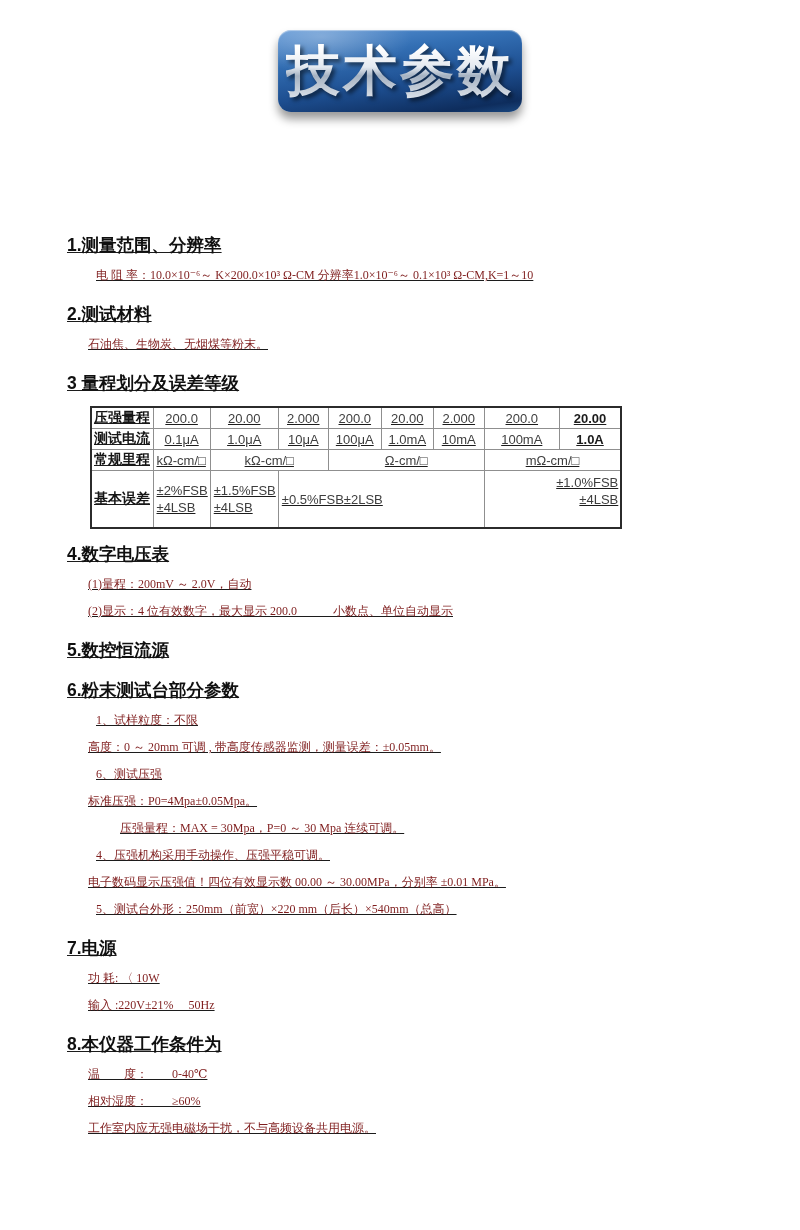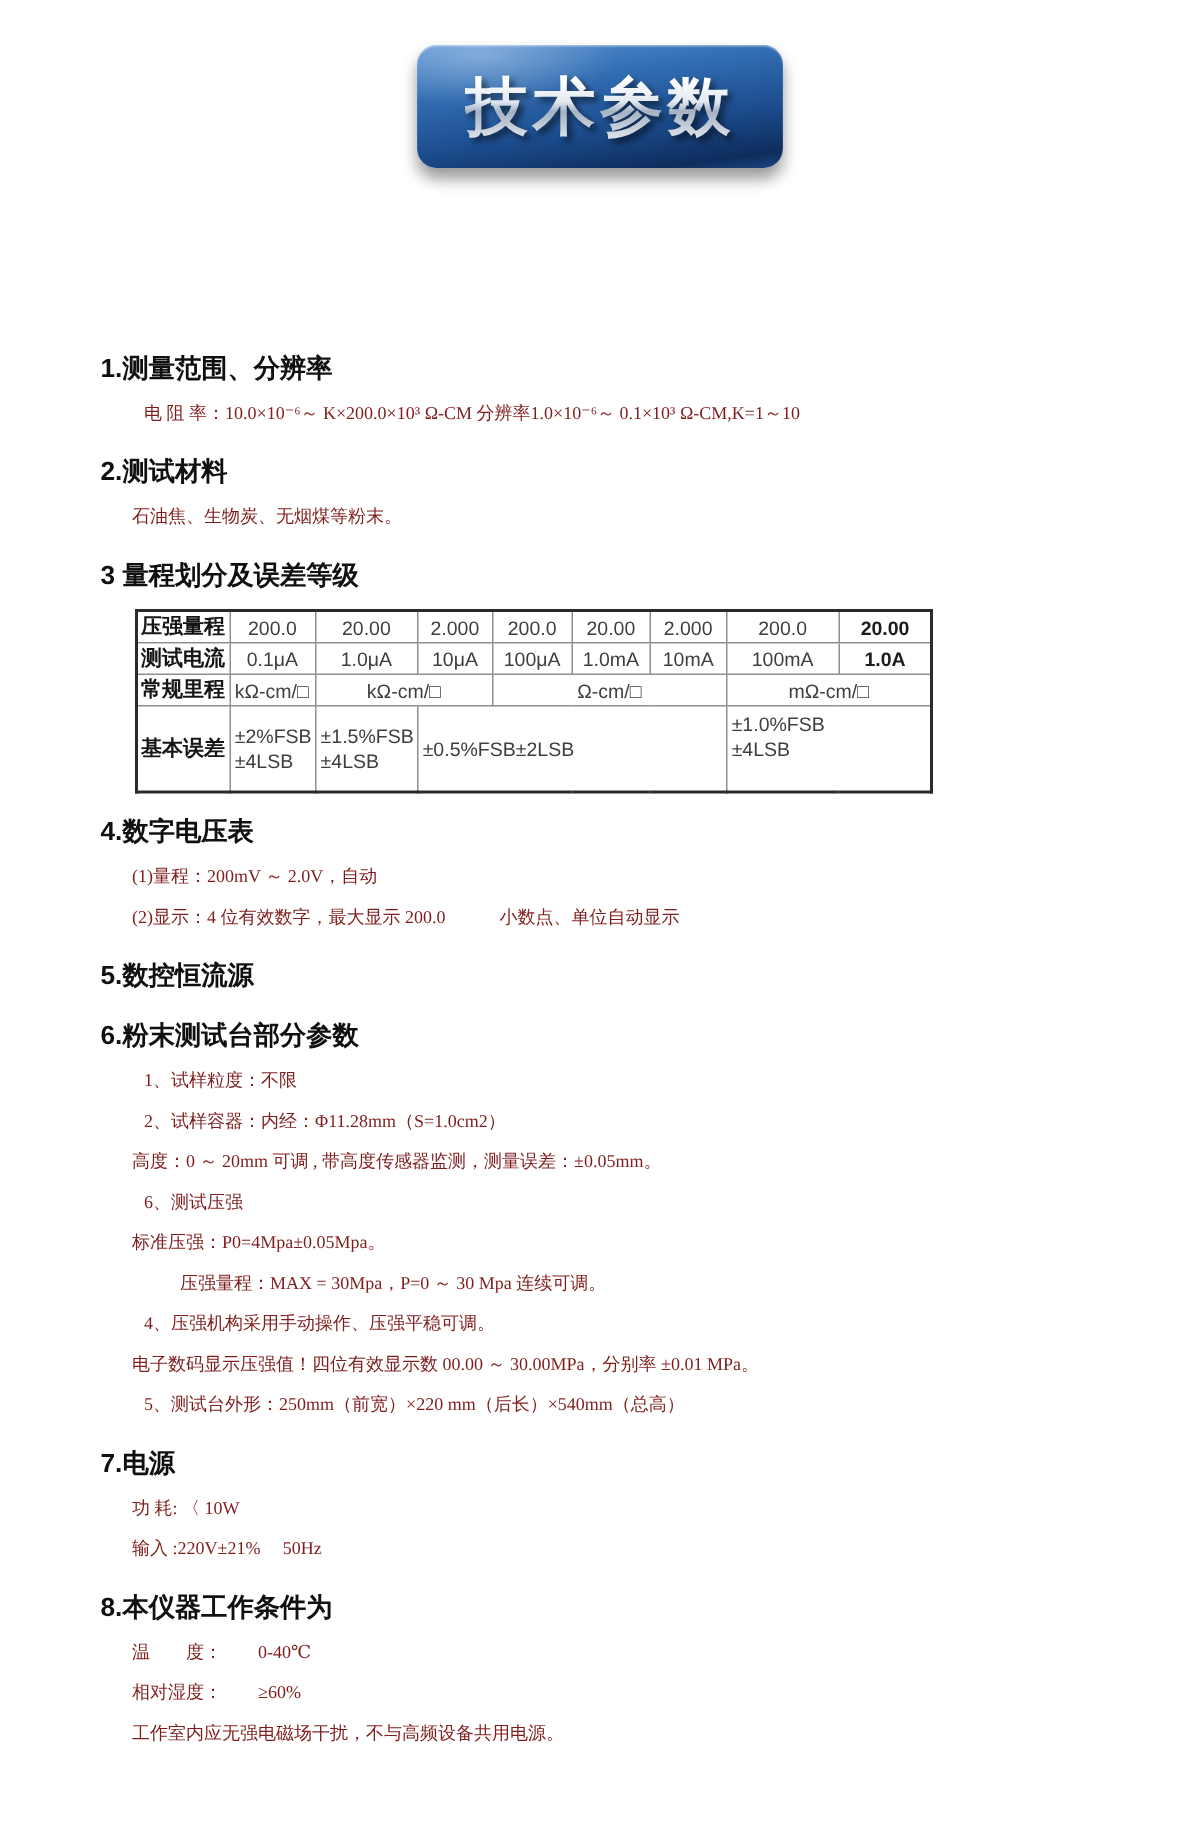--- a/index.html
+++ b/index.html
@@ -8,43 +8,43 @@
   .banner{
     margin-top:30px;width:244px;height:82px;border-radius:13px;
     background:
       radial-gradient(ellipse 150px 60px at 18% 8%, rgba(255,255,255,0.30), rgba(255,255,255,0) 60%),
       linear-gradient(172deg,#5a93d4 0%,#336fb4 30%,#1d4e90 62%,#0e2d5d 90%,#1a477f 100%);
     box-shadow:0 7px 10px rgba(0,0,0,0.40), inset 0 1px 1px rgba(255,255,255,0.45);
     display:flex;align-items:center;justify-content:center;
   }
   .banner-text{
     font-family:Liberation Mono, monospace;
-    font-size:42px;font-weight:bold;letter-spacing:3px;
+    font-size:54px;font-weight:bold;letter-spacing:3px;
     background:linear-gradient(180deg,#ffffff 18%,#e3e9f0 44%,#a5b2c2 56%,#f2f5f9 100%);
     -webkit-background-clip:text;background-clip:text;
     color:transparent;-webkit-text-fill-color:transparent;
     filter:drop-shadow(3px 3px 2px rgba(0,0,0,0.55));
   }
-  .content{padding-left:67px;padding-right:36px;}
+  .content{padding-left:67px;padding-right:36px;text-decoration:underline;}
   h2{font-family:"Liberation Sans","DejaVu Sans",sans-serif;font-size:17.5px;font-weight:bold;
      color:#101010;margin:10px 0 2px 0;line-height:30px;}
   h2.first{margin-top:118px;}
   p{margin:0 0 0 21px;line-height:27px;font-size:12px;color:#7f1d1d;}
   p.more-indent{margin-left:29px;}
   p.deep-indent{margin-left:53px;}
   table{border-collapse:collapse;margin:8px 0 4px 23px;
         font-family:"Liberation Sans","DejaVu Sans",sans-serif;font-size:13px;color:#3e3e3e;
         border:2px solid #2b2b2b;}
   td{border:1px solid #8f8f8f;text-align:center;height:17px;padding:1px 2px;white-space:nowrap;}
   td.lbl{font-weight:bold;color:#151515;font-size:14px;text-align:left;padding-left:2px;}
   td.b{font-weight:bold;color:#1b1b1b;}
   td.al{text-align:left;padding-left:3px;}
   tr.err td{height:52px;}
   td.err-cell{text-align:left;vertical-align:middle;padding-left:3px;line-height:17px;}
-  td.err-top{text-align:left;vertical-align:top;padding-left:3px;line-height:17px;padding-top:3px;}
+  td.err-top{text-align:right;vertical-align:top;padding-left:3px;line-height:17px;padding-top:3px;}
   .twoline span{display:block;}
 </style>
 </head>
 <body>
 
 <div>
 
   <div class="banner-wrap">
     <div class="banner">
       <span class="banner-text">技术参数</span>
@@ -123,21 +123,20 @@
       </table>
 
     <h2>4.数字电压表</h2>
     <p>(1)量程：200mV ～ 2.0V，自动</p>
     <p>(2)显示：4 位有效数字，最大显示 200.0　　　小数点、单位自动显示</p>
 
     <h2>5.数控恒流源</h2>
 
     <h2>6.粉末测试台部分参数</h2>
     <p class="more-indent">1、试样粒度：不限</p>
-    <p class="more-indent">2、试样容器：内经：Φ11.28mm（S=1.0cm2）</p>
     <p>高度：0 ～ 20mm 可调 , 带高度传感器监测，测量误差：±0.05mm。</p>
     <p class="more-indent">6、测试压强</p>
     <p>标准压强：P0=4Mpa±0.05Mpa。</p>
     <p class="deep-indent">压强量程：MAX = 30Mpa，P=0 ～ 30 Mpa 连续可调。</p>
     <p class="more-indent">4、压强机构采用手动操作、压强平稳可调。</p>
     <p>电子数码显示压强值！四位有效显示数 00.00 ～ 30.00MPa，分别率 ±0.01 MPa。</p>
     <p class="more-indent">5、测试台外形：250mm（前宽）×220 mm（后长）×540mm（总高）</p>
 
     <h2>7.电源</h2>
     <p>功 耗: 〈 10W</p>

